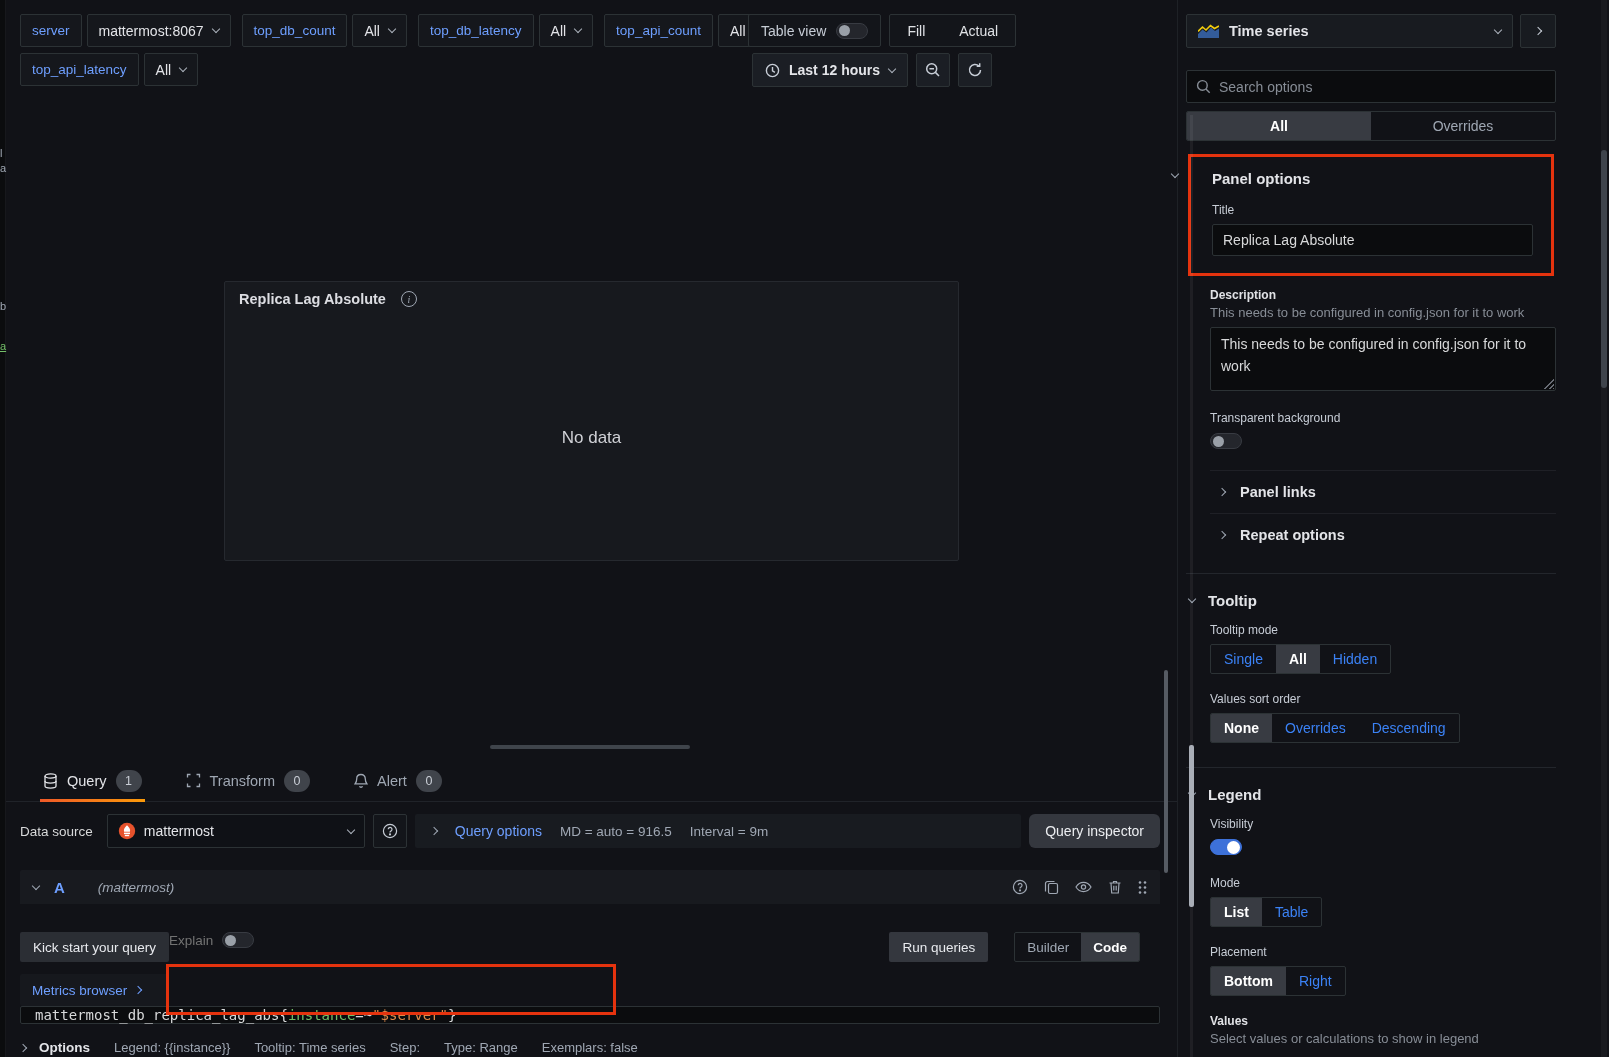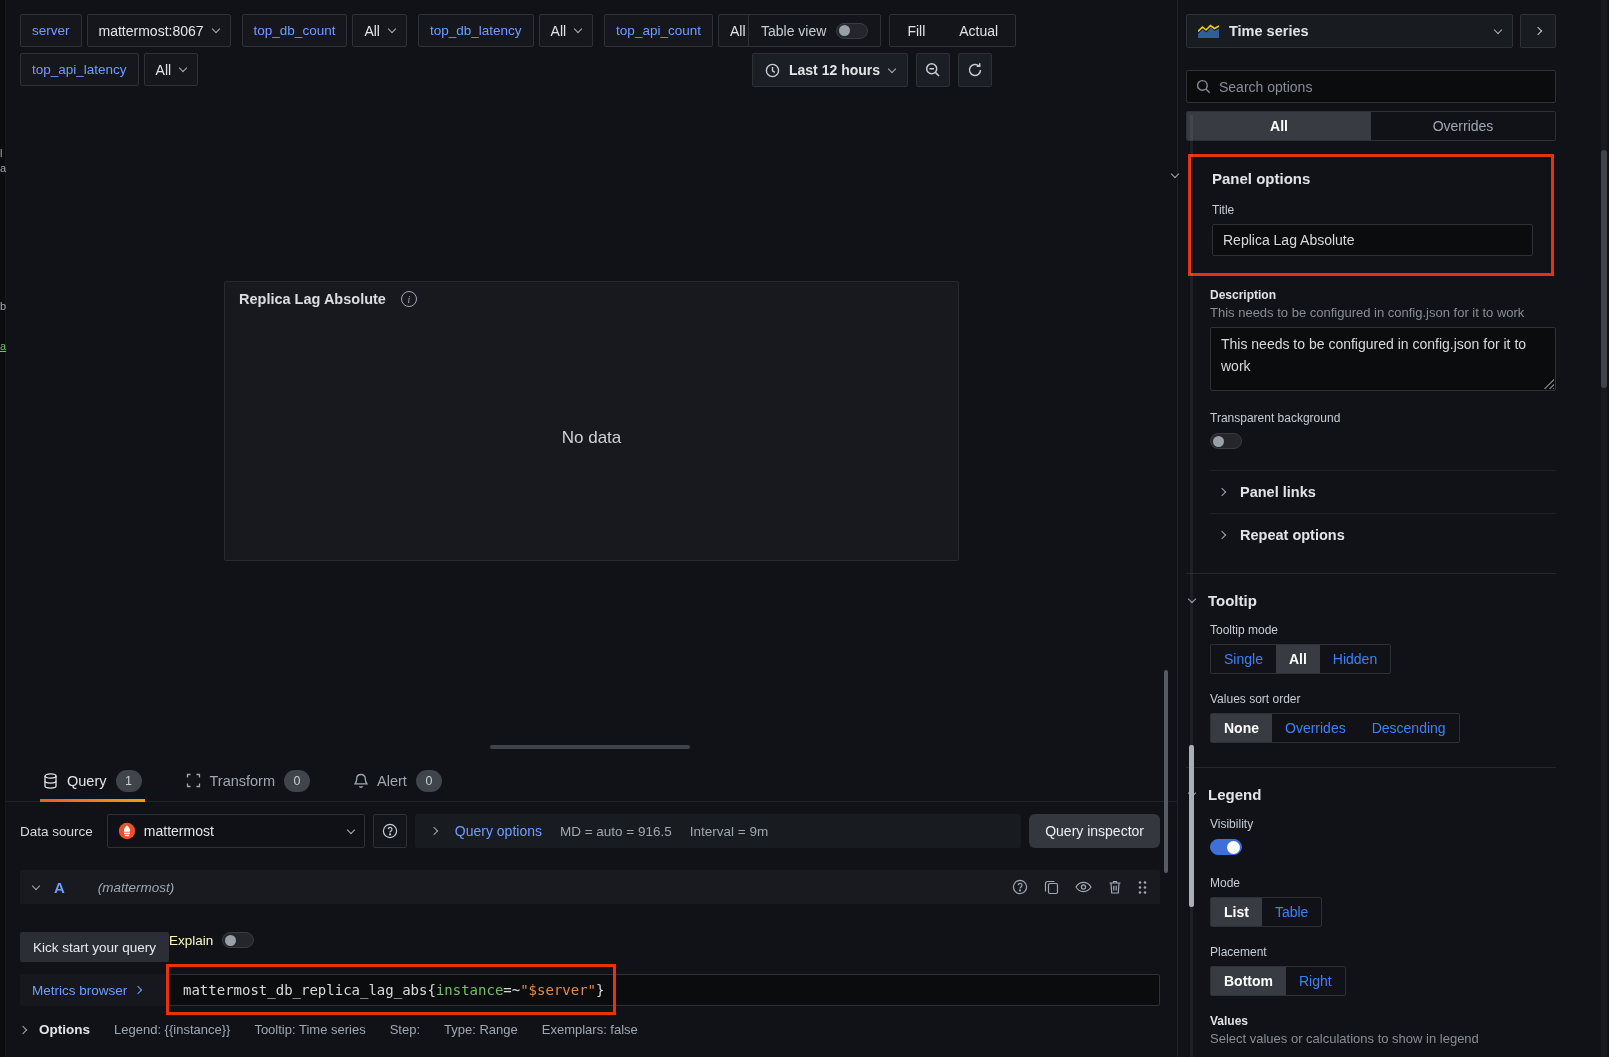--- a/index.html
+++ b/index.html
@@ -79,27 +79,27 @@
 
   
   .qhead { margin:22px 17px 0 14px; height:34px; background:#181a1f; display:flex; align-items:center; gap:15px; padding:0 13px; border-radius:2px 2px 0 0; }
   .qhead .cv { color:#9fa7b3; }
   .refid { color:#6e9fff; font-size:15px; font-weight:600; }
   .dshint { color:#9fa7b3; font-size:13.5px; font-style:italic; margin-left:18px; }
   .qhead-icons { margin-left:auto; display:flex; gap:16px; align-items:center; color:#9fa7b3; }
 
   .qtoolbar { margin:28px 37px 0 14px; display:flex; align-items:flex-start; }
   .btn-sec { height:30px; padding:0 13px; display:inline-flex; align-items:center; background:#2b2e34; border-radius:2px; color:#e8eaee; font-size:13.5px; }
-  .explain-wrap { display:flex; align-items:center; gap:9px; color:#fef9c3; font-size:13.5px; }
+  .explain-wrap { display:flex; align-items:center; gap:9px; color:#737373; font-size:13.5px; }
   .right-tools { margin-left:auto; display:flex; align-items:center; gap:26px; }
   .bc-group { height:30px; display:flex; border:1px solid #2c3235; border-radius:2px; overflow:hidden; }
   .bc-opt { padding:0 12px; display:flex; align-items:center; color:#9fa7b3; font-size:13.5px; }
   .bc-opt.active { background:#383b42; color:#ffffff; font-weight:600; }
 
-  .qrow { margin:12px 17px 16px 14px; display:flex; position:relative; }
+  .qrow { margin:12px 17px 16px 14px; display:flex; position:relative;flex-direction:column; }
   .mb-pill { width:148px; height:32px; background:#16181d; border-radius:2px 0 0 2px; display:flex; align-items:center; gap:8px; padding:0 12px; color:#6e9fff; font-size:13.5px; flex:none; }
   .code-input { flex:1; height:32px; background:#0b0c0e; border:1px solid #2c3235; border-radius:2px; display:flex; align-items:center; padding:0 14px; font-family:"DejaVu Sans Mono", monospace; font-size:14px; letter-spacing:0; white-space:pre; }
   .tk-m { color:#d8d9da; } .tk-l { color:#73bf69; } .tk-o { color:#d8d9da; } .tk-s { color:#e08a4a; }
 
   .qopts { margin:14px 17px 0 14px; display:flex; align-items:center; gap:24px; color:#9fa7b3; font-size:13px; }
   .qopts .opt-title { color:#e3e4e8; font-weight:600; font-size:13.5px; }
   .qopts .cvr { color:#9fa7b3; }
 
   .hl-red { position:absolute; border:3px solid #e5330e; pointer-events:none; z-index:6; }
   .hl-query { left:146px; top:-10px; width:450px; height:51px; }
@@ -370,20 +370,27 @@
             </span>
         </span>
       </div>
 
       <div class="qtoolbar">
         <span class="btn-sec">Kick start your query</span>
         <span class="explain-wrap">
           <span>Explain</span>
           <span class="tgl"></span>
         </span>
+        <span class="right-tools">
+          <span class="btn-sec" style="background:#34373e;">Run queries</span>
+          <span class="bc-group">
+            <span class="bc-opt">Builder</span>
+            <span class="bc-opt active">Code</span>
+          </span>
+        </span>
       </div>
 
       <div class="qrow">
         <div class="mb-pill">
           <span>Metrics browser</span>
           <span class="cvr"></span>
         </div>
         <div class="code-input"><span class="tk-m">mattermost_db_replica_lag_abs</span><span class="tk-o">{</span><span class="tk-l">instance</span><span class="tk-o">=~</span><span class="tk-s">"$server"</span><span class="tk-o">}</span></div>
         <div class="hl-red hl-query"></div>
       </div>

